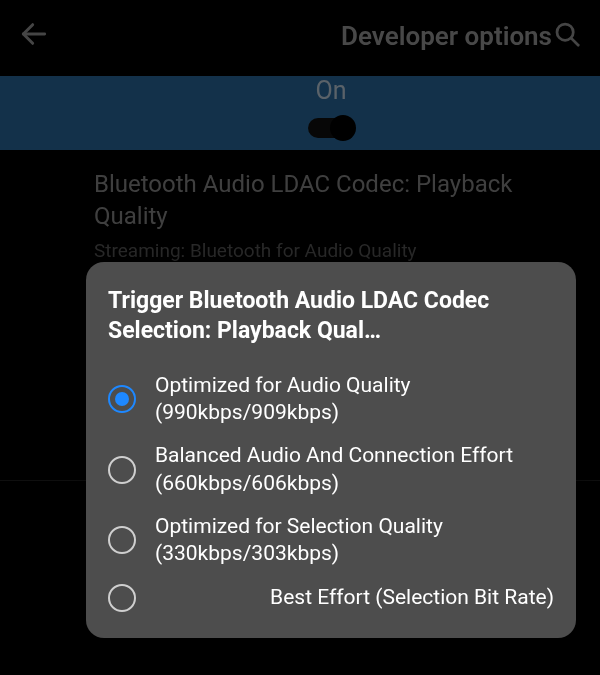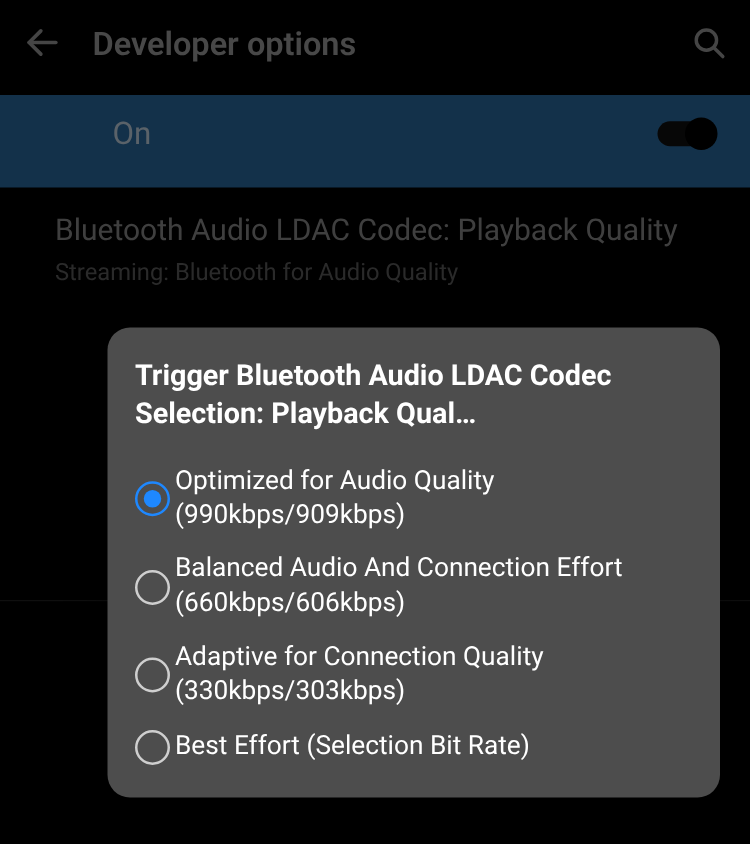--- a/index.html
+++ b/index.html
@@ -15,38 +15,40 @@
     inset: 0;
     background: rgba(0,0,0,0.55);
     z-index: 5;
   }
   
   .header {
     display: flex;
     align-items: center;
     height: 72px;
     padding: 0 18px;
+    text-align: right;
   }
   .back-arrow svg { width: 32px; height: 32px; stroke: #9a9a9a; }
   .header-title {
     flex: 1;
     font-size: 26px;
     font-weight: 600;
     color: #a0a0a0;
     margin-left: 24px;
   }
   .search-icon svg { width: 30px; height: 30px; stroke: #9a9a9a; fill:none; }
   
   .toggle-row {
     background: #2c6ea4;
     height: 74px;
     display: flex;
     align-items: center;
     padding: 0 28px 12px 90px;
     margin-top: 4px;
+    flex-direction: column;
   }
   .toggle-label {
     flex: 1;
     font-size: 25px;
     color: #c8d9e8;
     font-weight: 400;
   }
   .switch {
     width: 46px; height: 20px;
     background: #111;
@@ -56,21 +58,21 @@
   .switch .knob {
     position: absolute;
     width: 26px; height: 26px;
     background: #000;
     border-radius: 50%;
     top: -3px;
     right: -2px;
   }
   
   .setting-block {
-    padding: 18px 28px 8px 44px;
+    padding: 18px 28px 8px 94px;
   }
   .setting-title {
     font-size: 24px;
     color: #8d8d8d;
     line-height: 1.35;
     font-weight: 400;
   }
   .setting-sub {
     font-size: 19px;
     color: #5e5e5e;
@@ -120,21 +122,22 @@
     font-weight: 700;
     color: #fff;
     line-height: 1.3;
     white-space: pre-line;
     margin-bottom: 18px;
   }
   .option {
     display: flex;
     align-items: center;
     padding: 8px 0;
-    gap: 4px;
+    gap: 19px;
+    justify-content: space-between;
   }
   .radio {
     width: 28px; height: 28px;
     border: 2.5px solid #cfcfcf;
     border-radius: 50%;
     flex-shrink: 0;
     position: relative;
   }
   .radio.selected {
     border-color: #1e88ff;
@@ -202,19 +205,19 @@
   <div class="option">
     <div class="radio selected"></div>
     <div class="option-label">Optimized for Audio Quality (990kbps/909kbps)</div>
   </div>
   <div class="option">
     <div class="radio"></div>
     <div class="option-label">Balanced Audio And Connection Effort (660kbps/606kbps)</div>
   </div>
   <div class="option">
     <div class="radio"></div>
-    <div class="option-label">Adaptive for Connection Quality (330kbps/303kbps)</div>
+    <div class="option-label">Optimized for Selection Quality (330kbps/303kbps)</div>
   </div>
   <div class="option">
     <div class="radio"></div>
     <div class="option-label">Best Effort (Selection Bit Rate)</div>
   </div>
 </div>
 
 </body></html>

